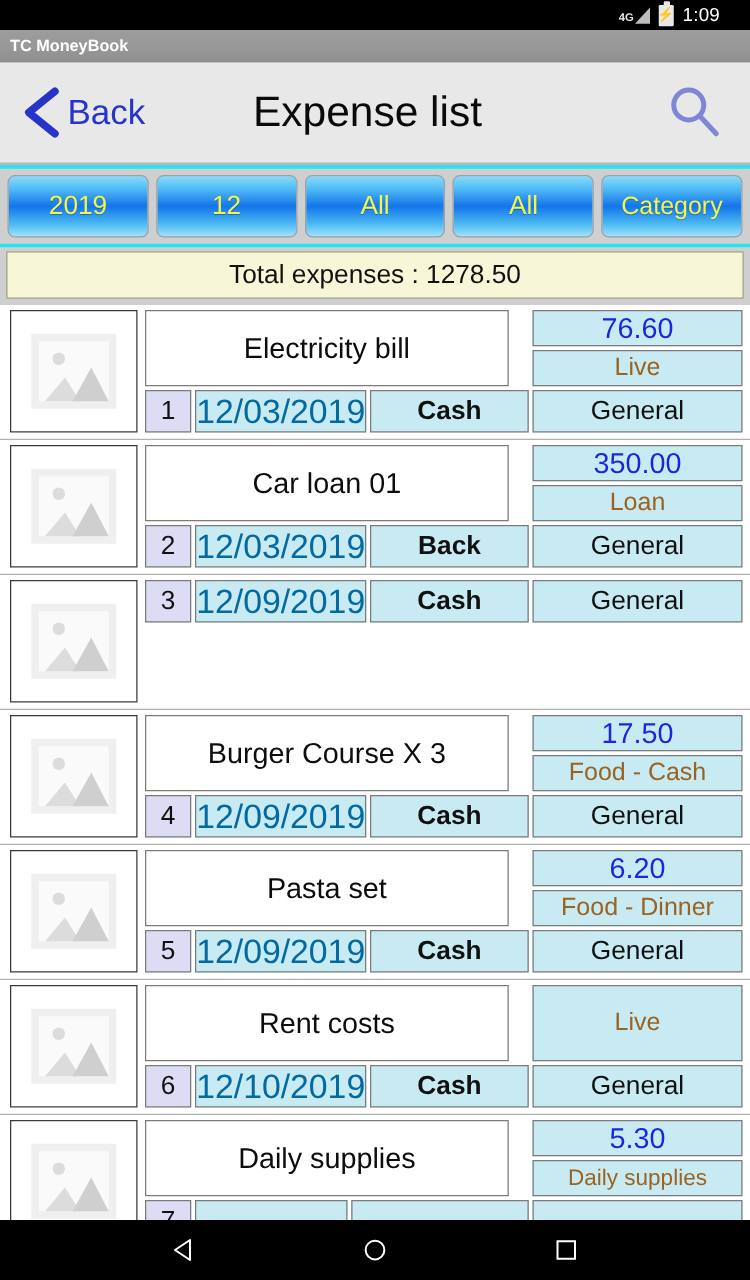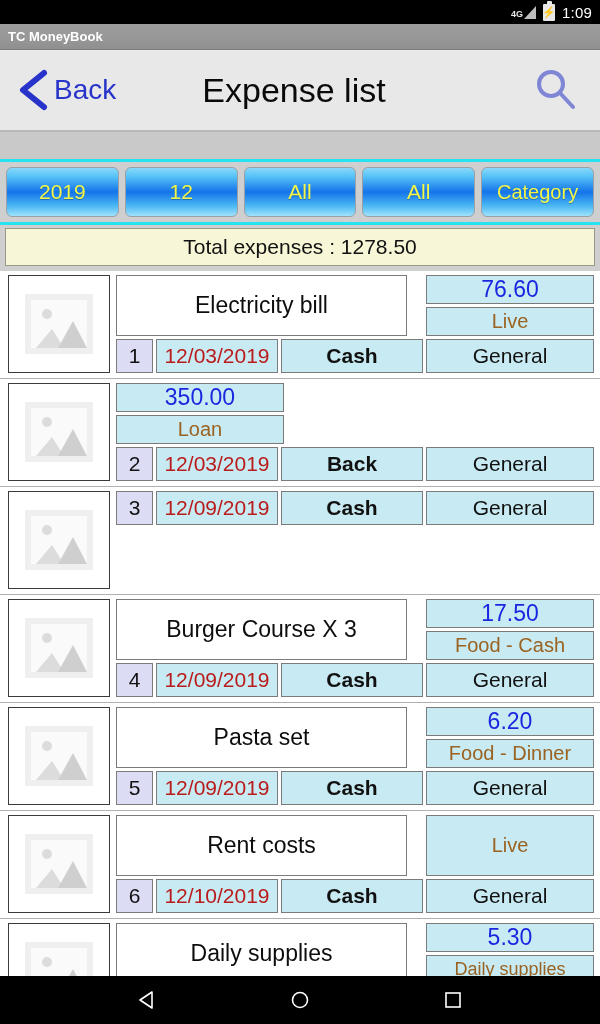--- a/index.html
+++ b/index.html
@@ -8,21 +8,21 @@
     font-family: "Liberation Sans", sans-serif;
     background: #c9c9c9;
     overflow: hidden;
   }
   #app { position: relative; width: 600px; height: 1024px; display: flex; flex-direction: column; }
 
   
   .statusbar {
     height: 24px; background: #000; color: #fff;
     display: flex; align-items: center; justify-content: flex-end;
-    padding-right: 8px; gap: 7px; flex: 0 0 24px;
+    padding-right: 24px; gap: 7px; flex: 0 0 24px;
   }
   .sb-net { display: flex; align-items: flex-end; gap: 1px; }
   .sb-4g { font-size: 9px; font-weight: bold; line-height: 9px; color: #e8e8e8; }
   .sb-tri {
     width: 0; height: 0; border-style: solid;
     border-width: 0 0 13px 12px; border-color: transparent transparent #bdbdbd transparent;
   }
   .sb-batt {
     position: relative; width: 12px; height: 17px; background: #e8e8e8;
     border-radius: 1px; display: flex; align-items: center; justify-content: center;
@@ -61,21 +61,21 @@
   }
   .search-btn {
     margin-left: auto; margin-right: 20px; z-index: 2; cursor: pointer;
     display: flex; align-items: center;
   }
 
   
   .filterbar-wrap {
     flex: 0 0 66px; background: #cfcfcf;
     border: 3px solid #25e3f0; border-left: none; border-right: none;
-    padding: 5px 6px; display: flex; gap: 6px; margin-top: 27px;
+    padding: 5px 6px; display: flex; gap: 6px;
   }
   .fbtn {
     flex: 1; border-radius: 6px; border: 1px solid #9aa0a6;
     background: linear-gradient(to bottom, #8ad9fb 0%, #56c2f7 18%, #1474ea 50%, #48b6f3 78%, #9fe2fc 100%);
     display: flex; align-items: center; justify-content: center;
     color: #f2f74a; font-size: 21px; cursor: pointer;
     text-shadow: 0 1px 0 rgba(0,0,0,.25);
   }
   .fbtn.small { font-size: 20px; }
 
@@ -122,21 +122,21 @@
 
   .rowbottom { flex: 0 0 34px; display: flex; gap: 3px; }
   .idx {
     flex: 0 0 37px; border: 1px solid #7b7b7b; background: #dcdcf5;
     display: flex; align-items: center; justify-content: center;
     font-size: 21px; color: #111;
   }
   .date {
     flex: 0 0 122px; border: 1px solid #7b7b7b; background: #c8eaf2;
     display: flex; align-items: center; justify-content: center;
-    font-size: 21px; color: #b91c1c;
+    font-size: 27px; color: #0369a1;
   }
   .pay {
     flex: 1 1 auto; border: 1px solid #7b7b7b; background: #c8eaf2;
     display: flex; align-items: center; justify-content: center;
     font-size: 21px; color: #111; font-weight: bold;
   }
   .acct {
     flex: 0 0 168px; border: 1px solid #7b7b7b; background: #c8eaf2;
     display: flex; align-items: center; justify-content: center;
     font-size: 21px; color: #111;
@@ -240,20 +240,21 @@
           <svg class="ph-icon" viewBox="0 0 70 62">
             <rect x="1" y="1" width="68" height="60" fill="#efefef"></rect>
             <rect x="7" y="7" width="56" height="48" fill="#fafafa"></rect>
             <circle cx="23" cy="21" r="5" fill="#dcdcdc"></circle>
             <polygon points="12,55 28,36 40,55" fill="#dcdcdc"></polygon>
             <polygon points="34,55 49,28 63,55" fill="#cfcfcf"></polygon>
           </svg>
         </div>
         <div class="rowbody">
           <div class="rowtop">
+            <div class="namecell">Car loan 01</div>
             <div class="amtcol">
               <div class="amount">350.00</div>
               <div class="category">Loan</div>
             </div>
           </div>
           <div class="rowbottom">
             <div class="idx">2</div>
             <div class="date">12/03/2019</div>
             <div class="pay">Back</div>
             <div class="acct">General</div>

